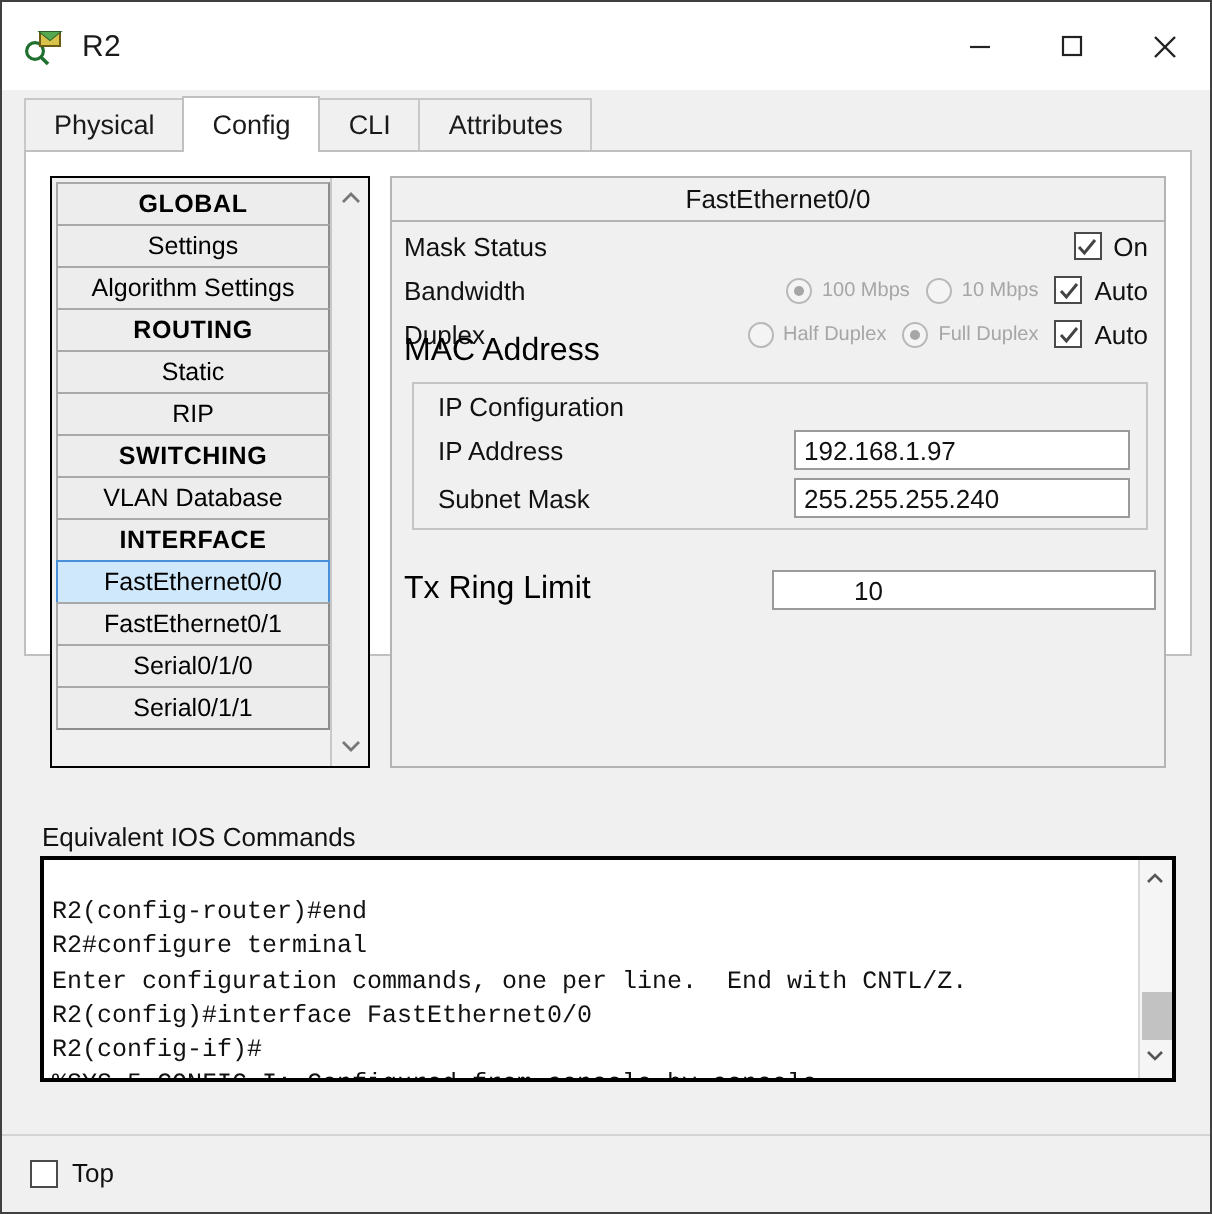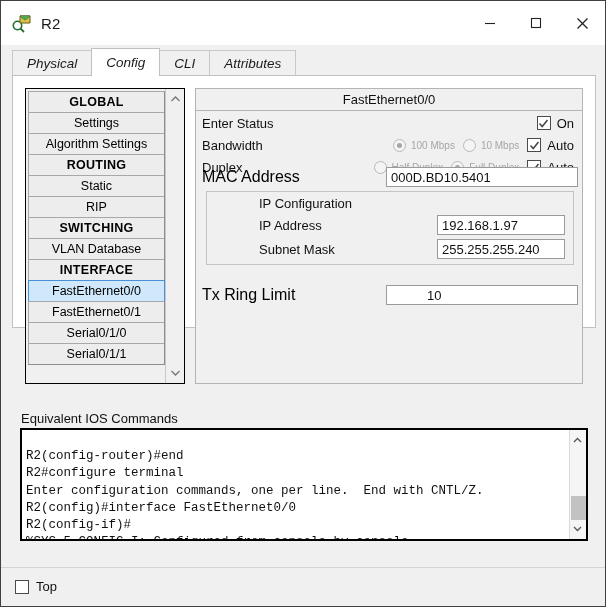--- a/index.html
+++ b/index.html
@@ -43,21 +43,21 @@
   .winbtn svg { display: block; }
   #win-controls {
     position: absolute; right: 0; top: 0;
     display: flex; height: 44px;
   }
 
   
   #tabstrip {
     position: absolute; left: 11px; top: 47px;
     height: 28px;
-    display: flex; align-items: flex-end; font-style: italic;
+    display: flex; align-items: center;
   }
   .tab {
     height: 26px;
     padding: 0 14px;
     display: flex; align-items: center;
     font-size: 13.5px; color: #1a1a1a;
     background: #f0f0f0;
     border: 1px solid #c8c8c8;
     border-bottom: none;
     margin-right: -1px;
@@ -188,21 +188,21 @@
     position: absolute; left: 10px; top: 102px;
     width: 368px; height: 74px;
     background: #f0f0f0;
     border: 1px solid #c4c4c4;
   }
   .iprow {
     display: flex; align-items: center;
     margin: 4px 8px 0 12px;
     font-size: 13px; color: #111;
   }
-  .iprow .lbl { width: 178px; flex: 0 0 auto; margin-left: 40px; }
+  .iprow .lbl { width: 178px; flex: 0 0 auto; }
   .iprow .field { flex: 1; }
 
   #tx-row {
     position: absolute; left: 6px; top: 196px;
     width: 376px; display: flex; align-items: center;
   }
   #tx-row .rowlabel { width: 184px; }
   #tx-field { flex: 1; padding-left: 40px; }
 
   
@@ -330,21 +330,21 @@
             <polyline points="3.5,6 7.5,10 11.5,6" fill="none" stroke="#777" stroke-width="1.4"></polyline>
           </svg>
         </span>
       </div>
     </div>
 
     <div id="cfgbox">
       <div id="cfg-header">FastEthernet0/0</div>
 
       <div class="row">
-        <span class="rowlabel">Enter Status</span>
+        <span class="rowlabel">Mask Status</span>
         <span class="rowright">
           <span class="checkbox">
             <svg width="11" height="11" viewBox="0 0 11 11">
               <polyline points="1.5,5.5 4.2,8.5 9.5,2" fill="none" stroke="#444" stroke-width="1.5"></polyline>
             </svg>
           </span>
           <span class="checklabel">On</span>
         </span>
       </div>
 
@@ -375,21 +375,20 @@
             <svg width="11" height="11" viewBox="0 0 11 11">
               <polyline points="1.5,5.5 4.2,8.5 9.5,2" fill="none" stroke="#444" stroke-width="1.5"></polyline>
             </svg>
           </span>
           <span class="checklabel">Auto</span>
         </span>
       </div>
 
       <div id="mac-row">
         <span class="rowlabel">MAC Address</span>
-        <span class="field" id="mac-field">000D.BD10.5401</span>
       </div>
 
       <div id="ipgroup">
         <div class="iprow">
           <span class="lbl">IP Configuration</span>
         </div>
         <div class="iprow">
           <span class="lbl">IP Address</span>
           <span class="field">192.168.1.97</span>
         </div>

